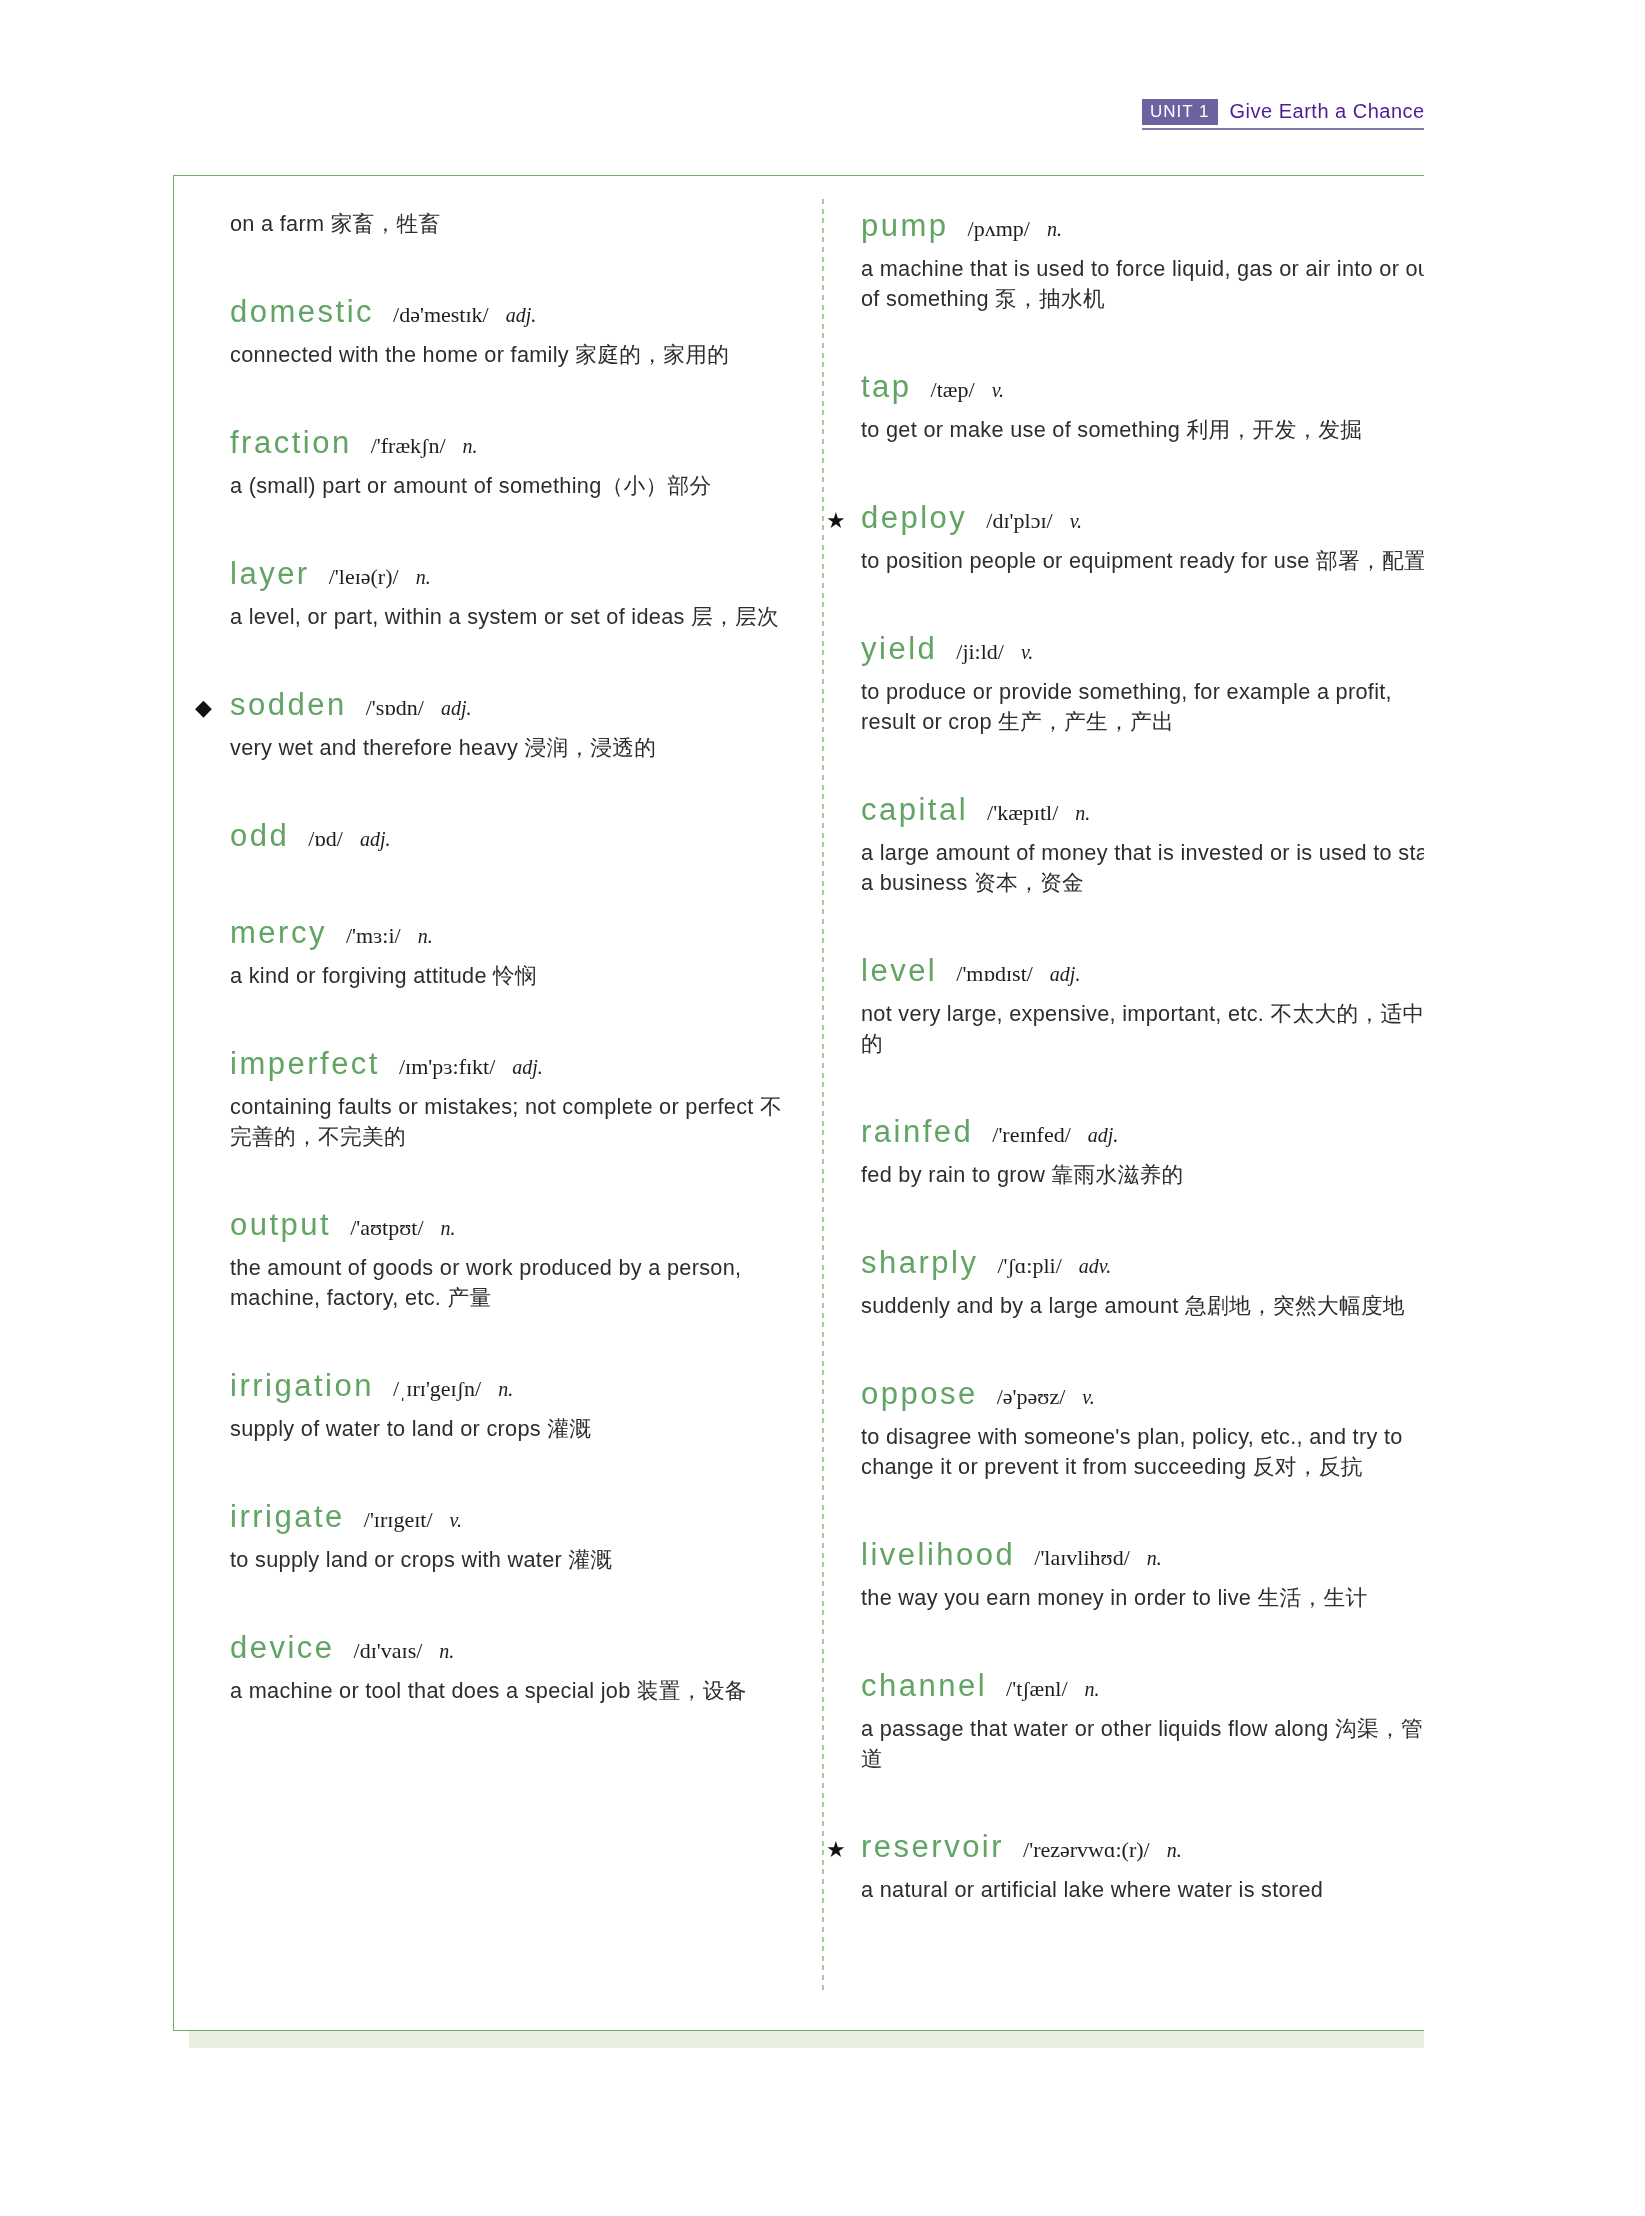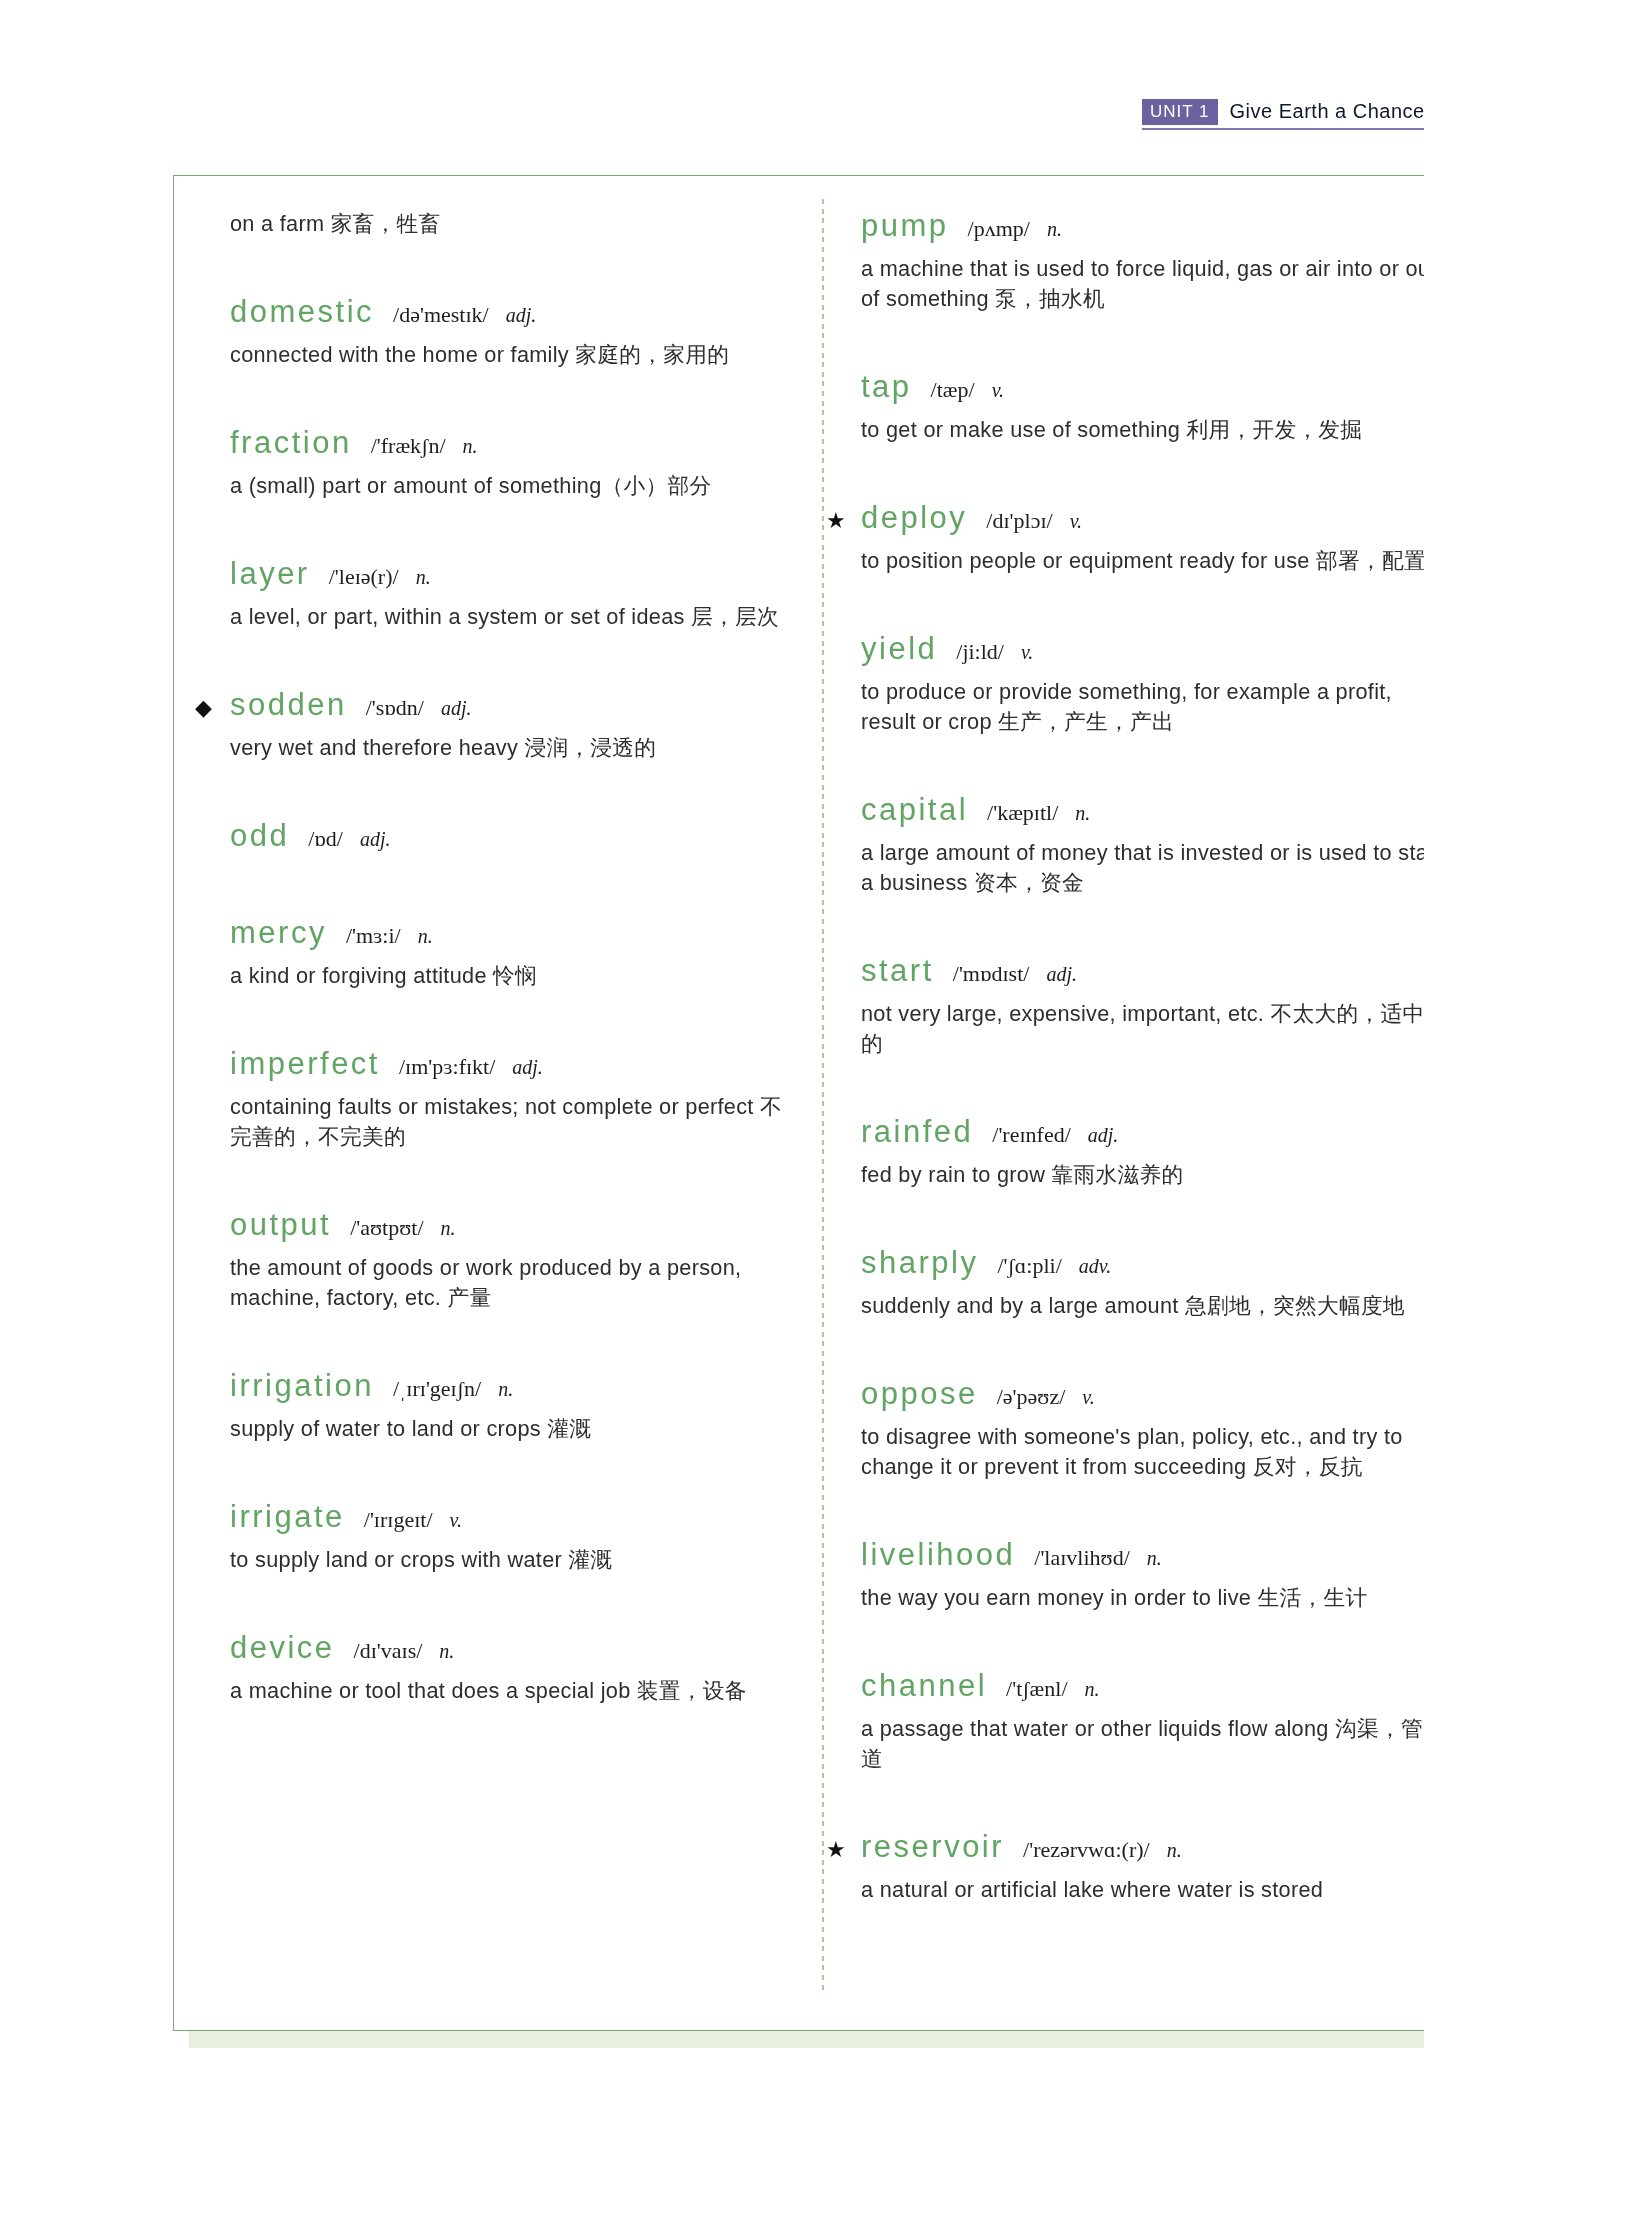--- a/index.html
+++ b/index.html
@@ -4,21 +4,21 @@
 <style>
   * { margin:0; padding:0; box-sizing:border-box; }
   html,body { width:1646px; height:2216px; background:#ffffff; font-family:"Liberation Sans", sans-serif; }
   #page { position:relative; width:1424px; height:2216px; background:#ffffff; overflow:hidden; }
 
   
   .header { position:absolute; left:1142px; top:96px; width:384px; height:31px;
             display:flex; align-items:center; }
   .unit-badge { background:#6a639f; color:#ffffff; font-size:17px; letter-spacing:1px;
                 padding:4.5px 8px 4.5px 8px; line-height:1; white-space:nowrap; }
-  .header-title { color:#0f172a; font-size:20px; margin-left:12px; white-space:nowrap; letter-spacing:0.5px; }
+  .header-title { color:#4c1d95; font-size:20px; margin-left:12px; white-space:nowrap; letter-spacing:0.5px; }
   .page-number { margin-left:auto; color:#f7a62b; font-size:31px; font-weight:bold;
                  font-style:italic; letter-spacing:1px; }
   .header-rule { position:absolute; left:1142px; top:128px; width:504px; height:2px; background:#7c7cab; }
 
   
   .box-shadow { position:absolute; left:189px; top:191px; width:1298px; height:1857px; background:#e7efde; }
   .gloss-box { position:absolute; left:173px; top:175px; width:1297px; height:1856px;
                background:#ffffff; border:1.5px solid #79a96d; }
   .col-divider { position:absolute; left:648px; top:23px; width:1.5px; height:1794px;
                  background:repeating-linear-gradient(to bottom, #a6cc9b 0 5px, transparent 5px 9.6px); }
@@ -120,21 +120,21 @@
         </div>
         <div class="entry">
           <div class="head"><span class="word">yield</span><span class="phon">/ji:ld/</span><span class="pos">v.</span></div>
           <div class="def">to produce or provide something, for example a profit, result or crop 生产，产生，产出</div>
         </div>
         <div class="entry">
           <div class="head"><span class="word">capital</span><span class="phon">/'kæpɪtl/</span><span class="pos">n.</span></div>
           <div class="def">a large amount of money that is invested or is used to start a business 资本，资金</div>
         </div>
         <div class="entry">
-          <div class="head"><span class="word">start</span><span class="phon">/'mɒdɪst/</span><span class="pos">adj.</span></div>
+          <div class="head"><span class="word">level</span><span class="phon">/'mɒdɪst/</span><span class="pos">adj.</span></div>
           <div class="def">not very large, expensive, important, etc. 不太大的，适中的</div>
         </div>
         <div class="entry">
           <div class="head"><span class="word">rainfed</span><span class="phon">/'reɪnfed/</span><span class="pos">adj.</span></div>
           <div class="def">fed by rain to grow 靠雨水滋养的</div>
         </div>
         <div class="entry">
           <div class="head"><span class="word">sharply</span><span class="phon">/'ʃɑ:pli/</span><span class="pos">adv.</span></div>
           <div class="def">suddenly and by a large amount 急剧地，突然大幅度地</div>
         </div>

